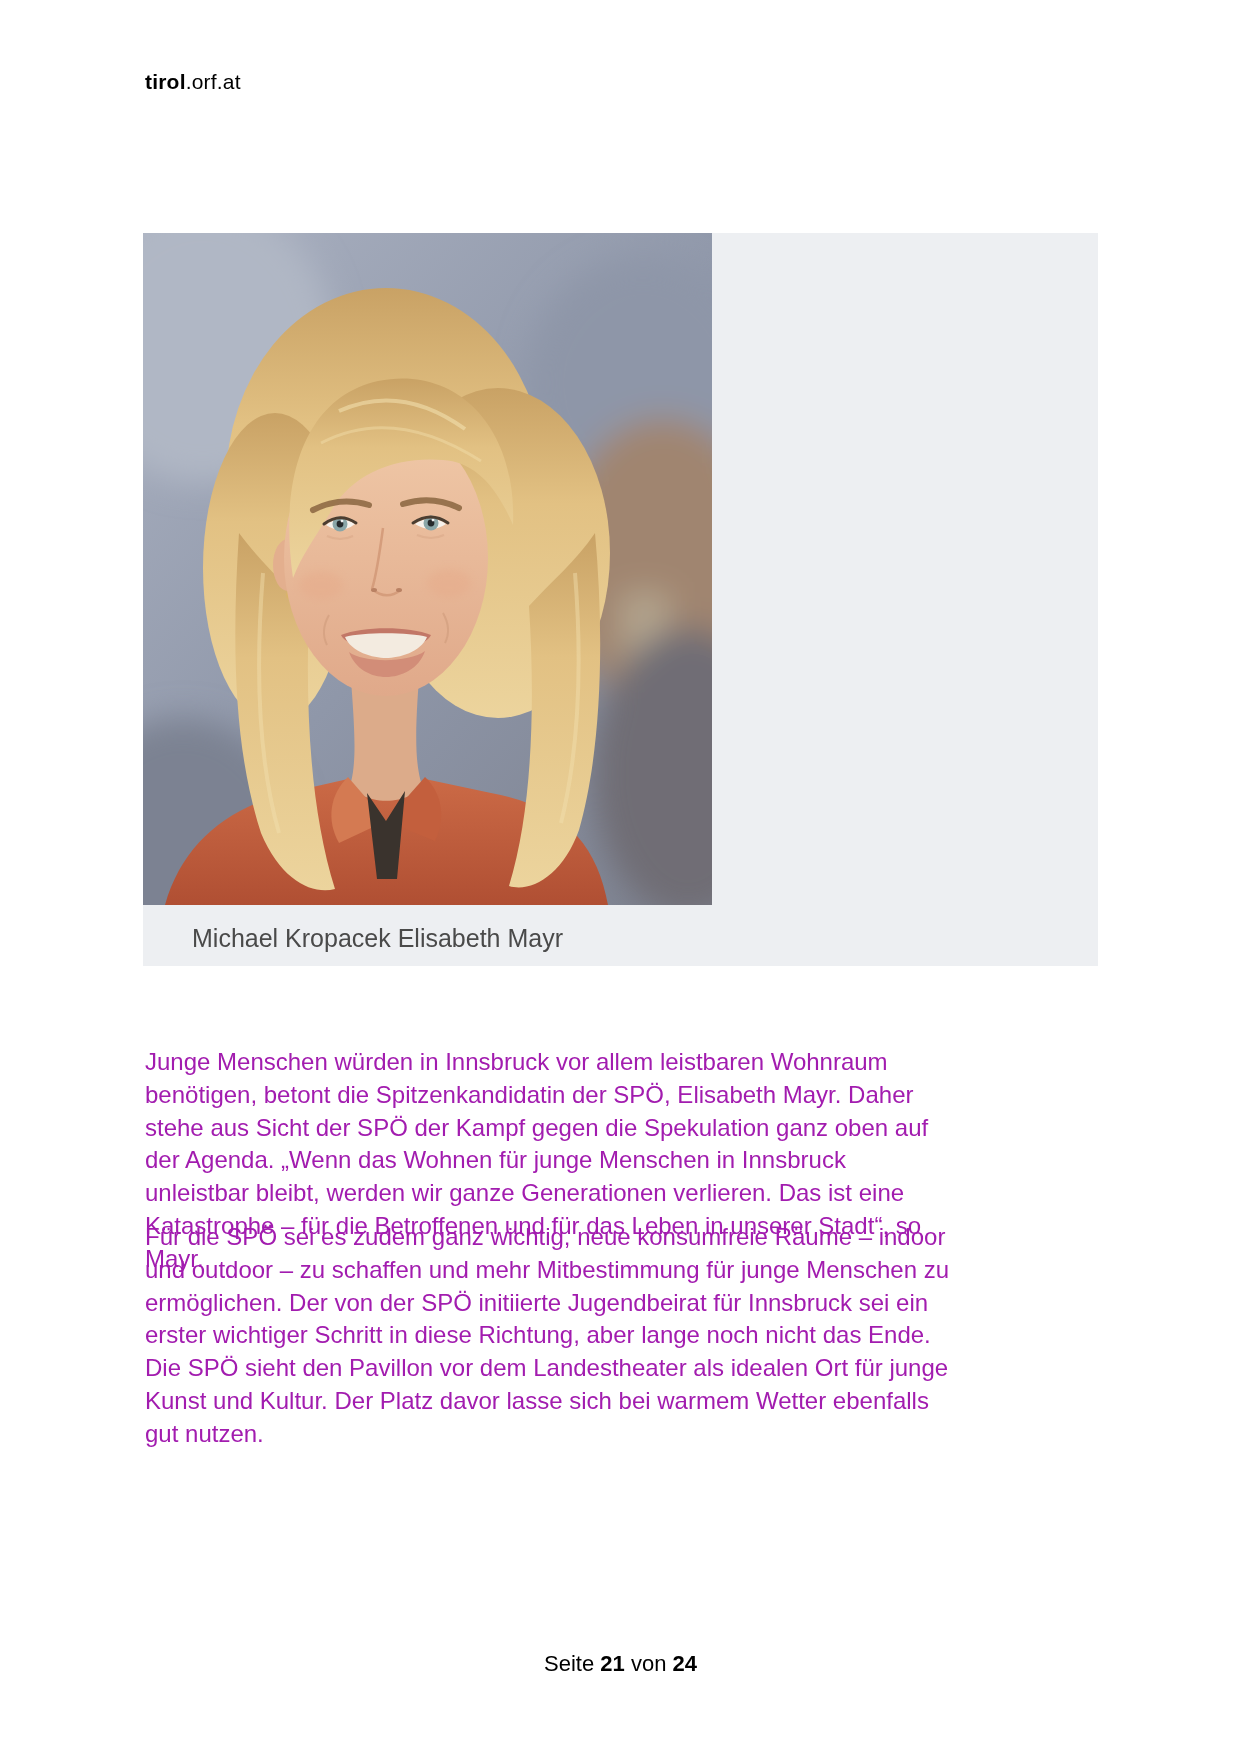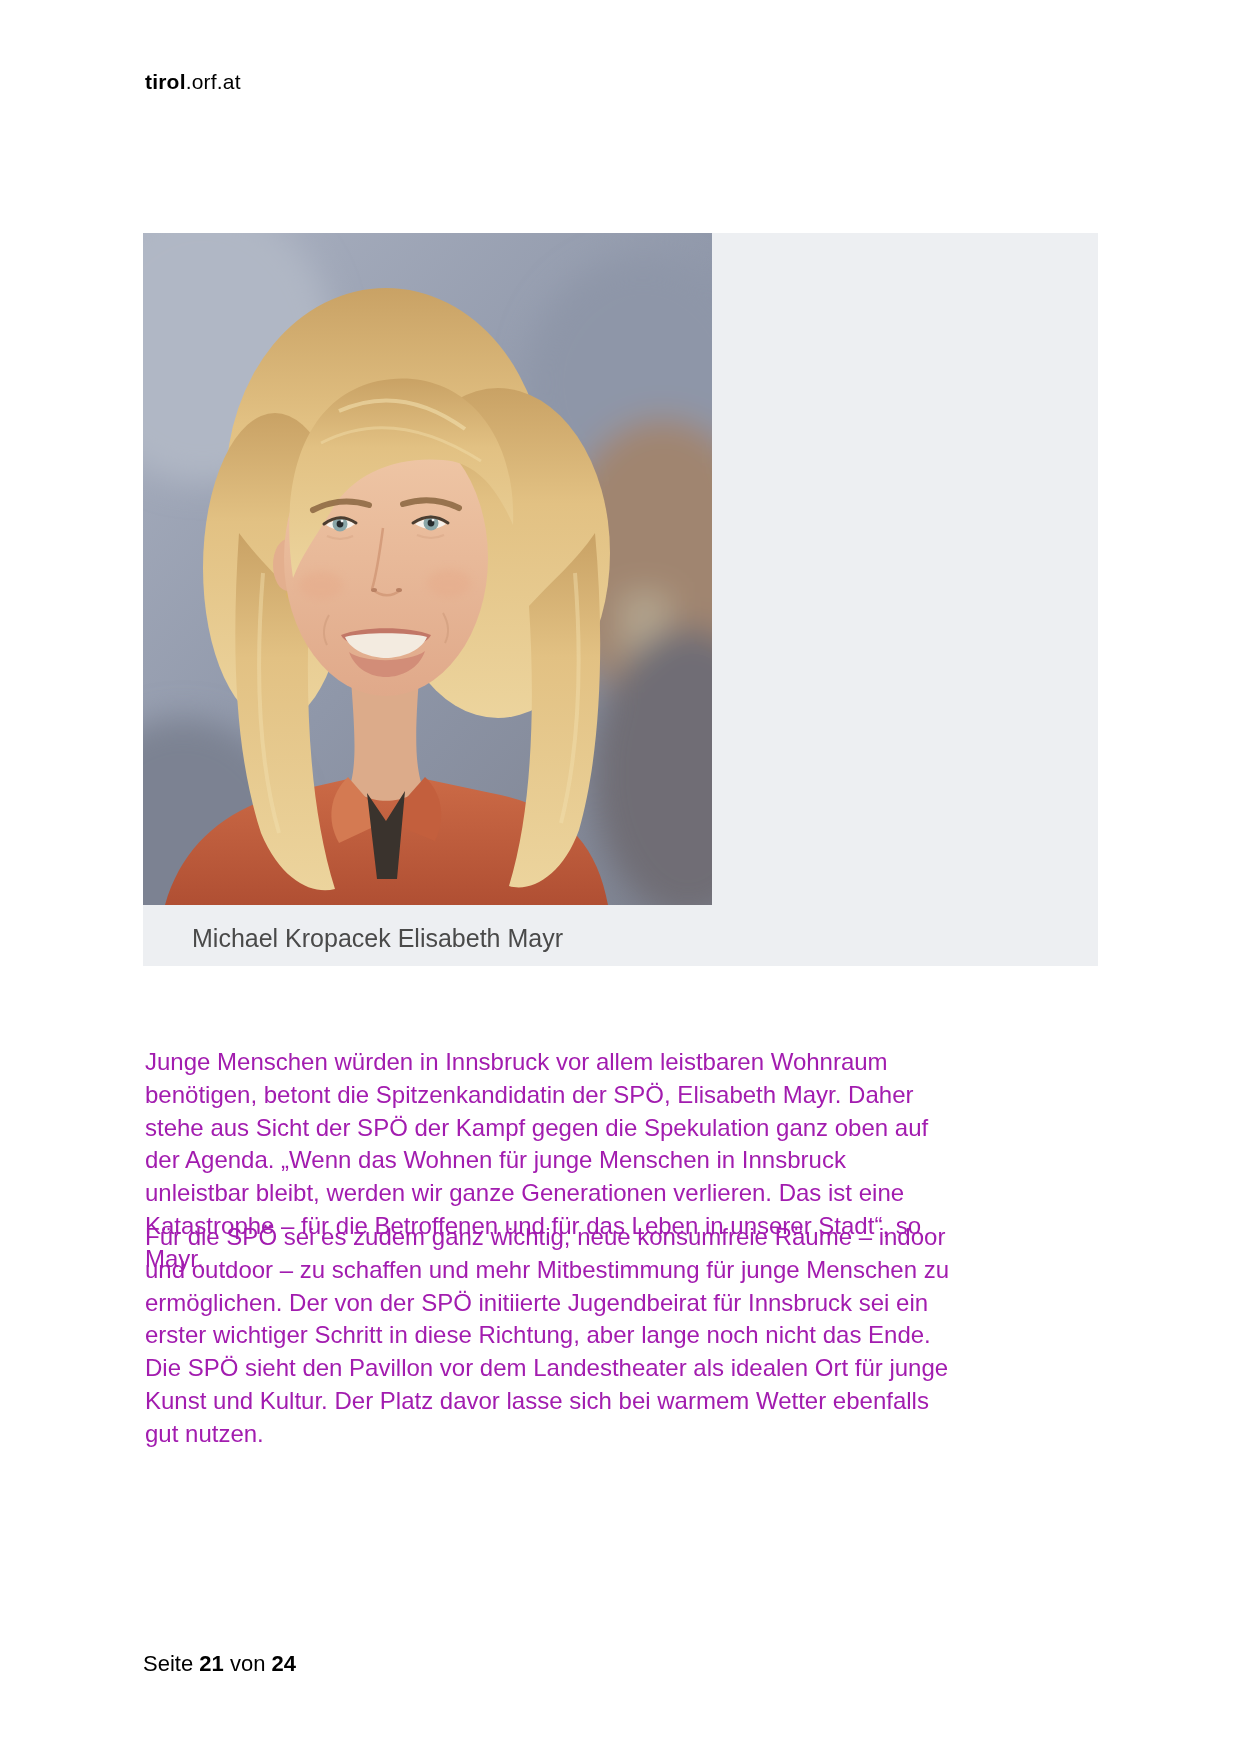--- a/index.html
+++ b/index.html
@@ -43,20 +43,21 @@
     width:960px;
     font-size:24px;line-height:32.8px;color:#a21caf;
     white-space:pre-line;
   }
   .para-1{top:1046px;}
   .para-2{top:1221px;}
   
   .page-footer{
     position:absolute;left:143px;top:1651px;
     width:955px;
+    text-align:center;
     font-size:22px;color:#000;
   }
   .page-footer .num{font-weight:bold;}
 </style>
 </head>
 <body>
 
 <div class="page">
 
   <div class="site-header">

